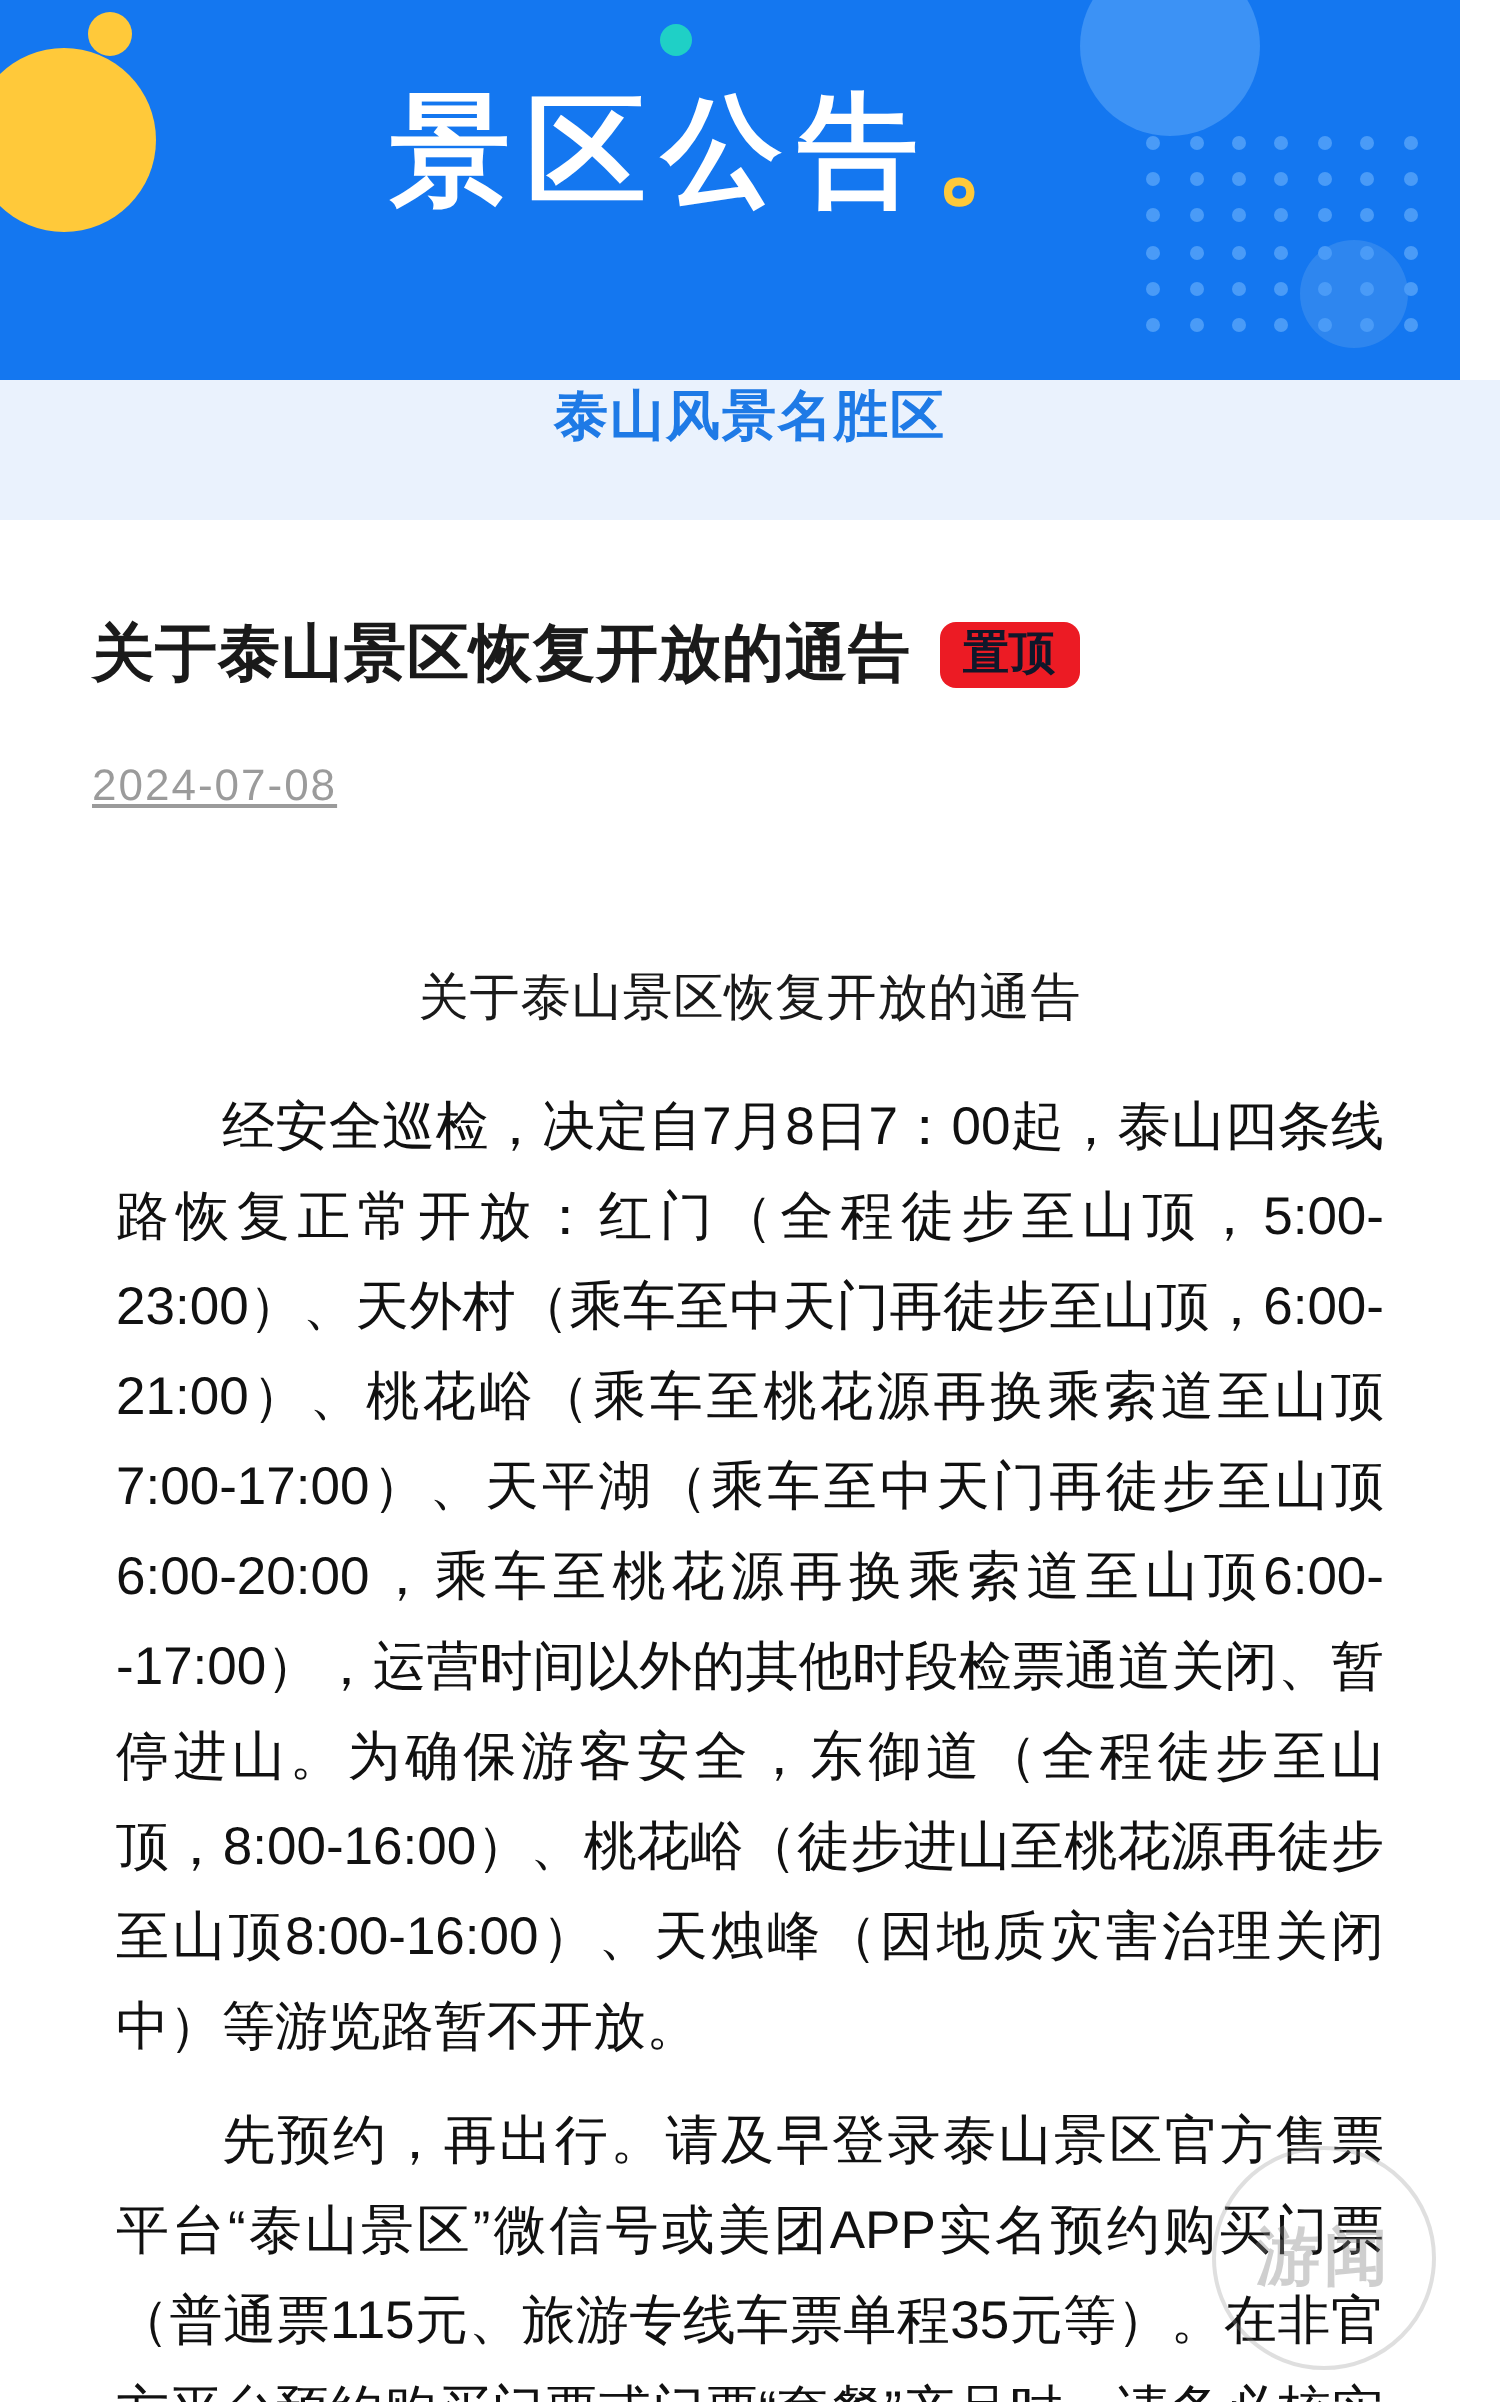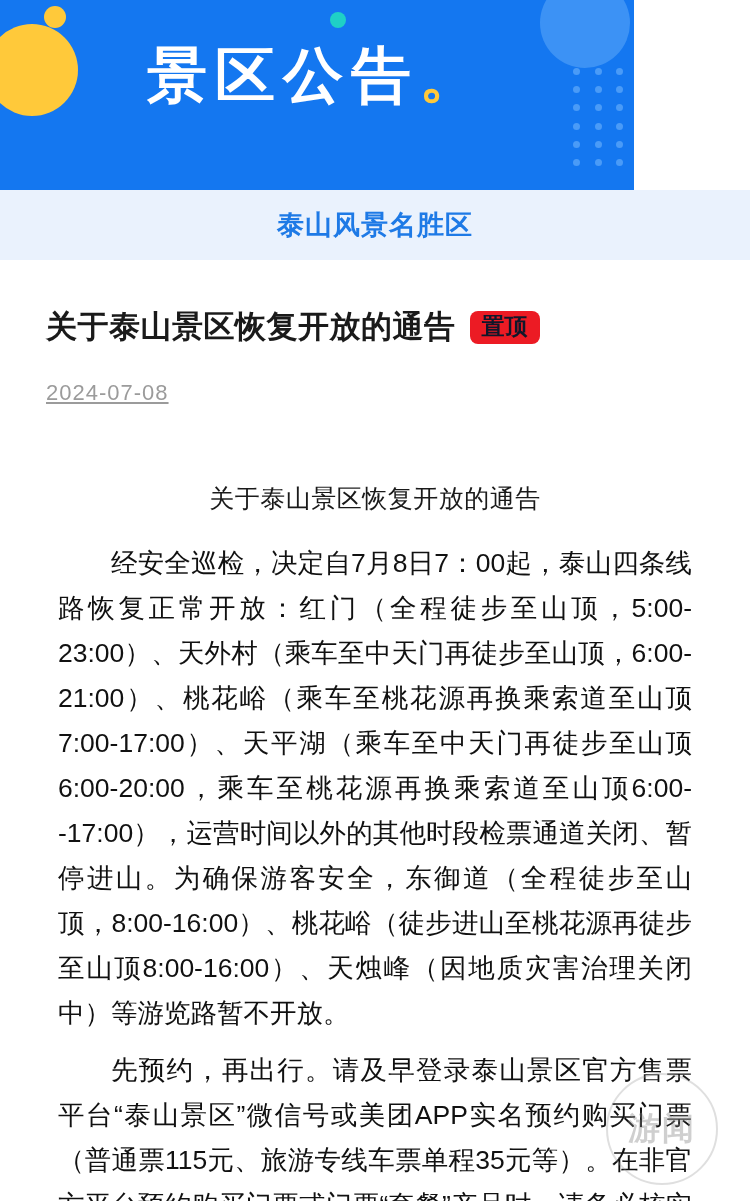--- a/index.html
+++ b/index.html
@@ -11,21 +11,21 @@
     width: 750px;
     height: 1201px;
     font-family: "Liberation Sans", sans-serif;
     overflow: hidden;
     position: relative;
   }
 
   
   .banner {
     position: relative;
-    width: 634px;
+    width: 730px;
     height: 190px;
     background: #1477f0;
     overflow: hidden;
   }
   .banner-deco {
     position: absolute;
     border-radius: 50%;
   }
   .deco-yellow-big {
     width: 92px; height: 92px;
@@ -86,21 +86,20 @@
     color: #ffc93a;
     font-size: 60px;
   }
 
   
   .sub-header {
     width: 750px;
     height: 70px;
     background: #eaf2fd;
     display: flex;
-    align-items: center;
     justify-content: center;
   }
   .sub-header .scenic-name {
     color: #1e7ae6;
     font-size: 27px;
     font-weight: bold;
     letter-spacing: 1px;
   }
 
   

